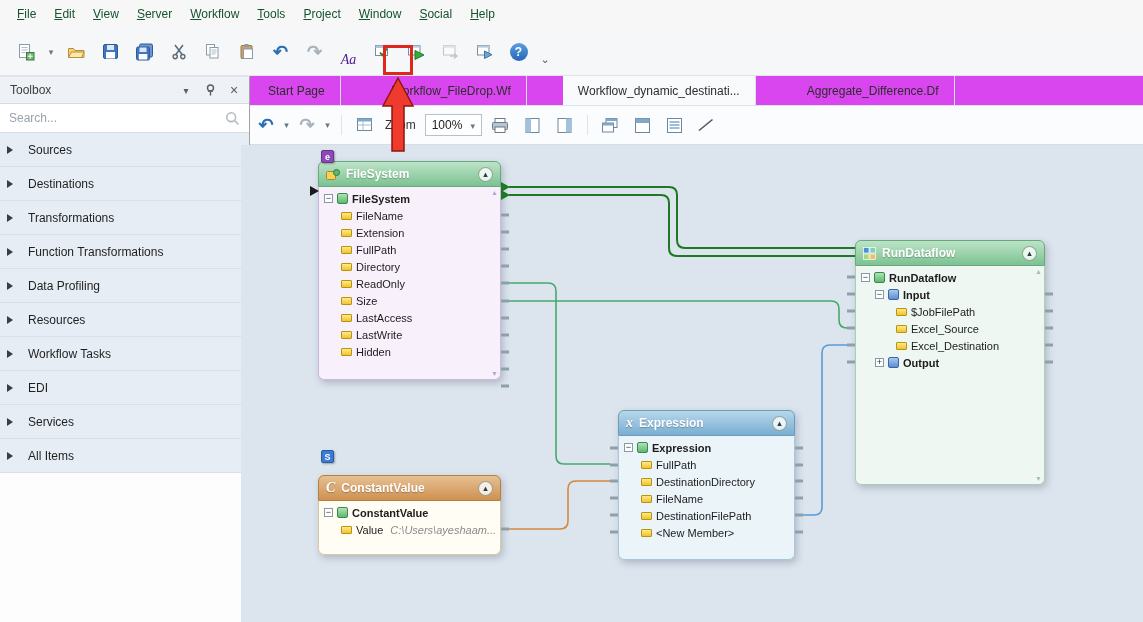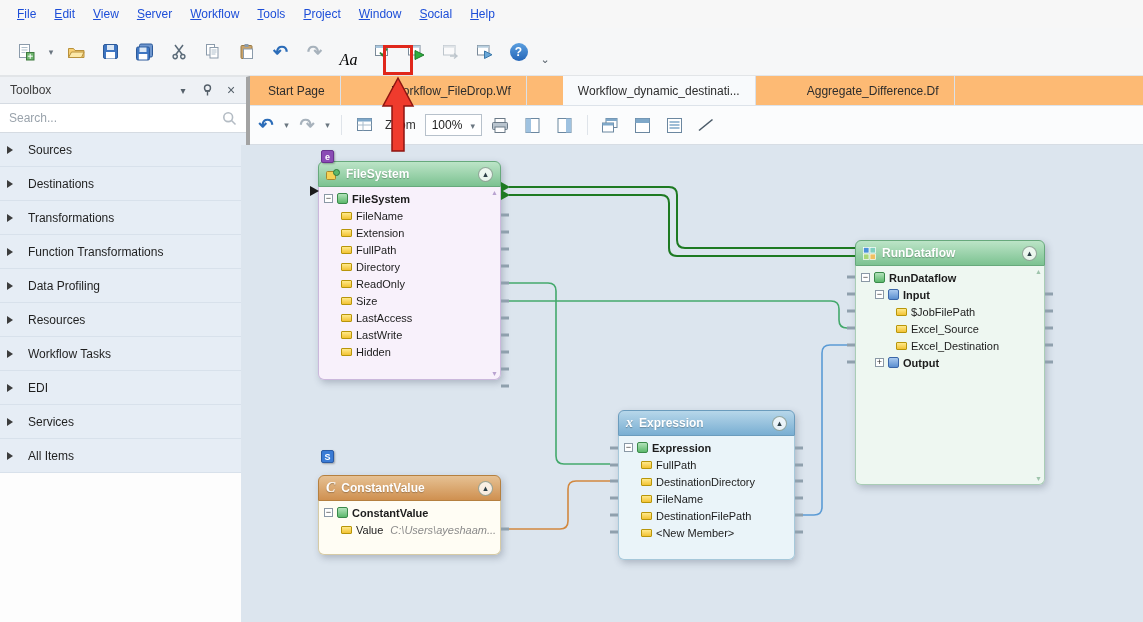--- a/index.html
+++ b/index.html
@@ -1,52 +1,52 @@
 <!DOCTYPE html>
 <html><head>
 <meta charset="utf-8">
 <style>
   * { margin:0; padding:0; box-sizing:border-box; }
   body { font-family:"Liberation Sans", sans-serif; background:#fff; }
   #app { position:relative; width:1143px; height:622px; background:#fff; overflow:hidden; font-size:12px; color:#222; }
 
   
   .menubar { position:absolute; left:0; top:0; width:100%; height:28px; background:#f7f7f7; display:flex; align-items:center; padding-left:8px; }
-  .menu-item { display:inline-block; padding:5px 9px; font-size:12px; color:#1d4ed8; cursor:default; }
+  .menu-item { display:inline-block; padding:5px 9px; font-size:12px; color:#14532d; cursor:default; }
   .menu-item::first-letter { text-decoration:underline; }
 
   
   .toolbar { position:absolute; left:0; top:28px; width:100%; height:48px; background:#f6f7f8; border-bottom:1px solid #e2e5e8; display:flex; align-items:center; padding-left:12px; gap:7px; }
   .tbtn { width:27px; height:27px; display:flex; align-items:center; justify-content:center; border-radius:3px; position:relative; }
   .caret::before { content:"▾"; font-size:9px; color:#6a7680; }
   .u-arrow::before { content:"↶"; font-size:18px; font-weight:bold; color:#2b6cb8; }
   .r-arrow::before { content:"↷"; font-size:18px; font-weight:bold; color:#a7b2bc; }
-  .aa-label { font-size:16px; font-style:italic; color:#000000; font-family:"Liberation Serif", serif;margin-top:16px; }
+  .aa-label { font-size:14px; font-style:italic; color:#4c1d95; font-family:"Liberation Serif", serif;margin-top:16px; }
   .help-ico { width:18px; height:18px; border-radius:50%; background:linear-gradient(180deg,#5b9fe0,#2566b8); color:#fff; display:flex; align-items:center; justify-content:center; font-weight:bold; }
   .help-ico::before { content:"?"; font-size:12px; }
   .overflow-chevron { align-self:flex-end; margin-bottom:2px; }
   .overflow-chevron::before { content:"⌄"; color:#55606a; font-size:11px; }
 
   
   .red-box { position:absolute; left:383px; top:45px; width:30px; height:30px; border:3px solid #e0271b; z-index:55; pointer-events:none; }
   .red-arrow { position:absolute; left:379px; top:76px; width:38px; height:78px; z-index:56; pointer-events:none; }
 
   
-  .tabbar { position:absolute; left:241px; top:76px; width:902px; height:30px; background:#fdba74; display:flex; align-items:stretch; padding-left:12px; border-bottom:1px solid #dde3ea;gap:36px; }
+  .tabbar { position:absolute; left:241px; top:76px; width:902px; height:30px; background:#d946ef; display:flex; align-items:stretch; padding-left:12px; border-bottom:1px solid #dde3ea;gap:36px; }
   .tab { display:flex; align-items:center; padding:0 15px; font-size:12px; color:#2d2d2d; border-right:1px solid #dbe1e8; cursor:default; }
   .tab.active { background:#f8fafc; }
 
   
   .canvas-toolbar { position:absolute; left:241px; top:106px; width:902px; height:39px; background:#fbfcfd; border-bottom:1px solid #d7dde4; display:flex; align-items:center; padding-left:14px; gap:5px; }
   .ct-sep { width:1px; height:20px; background:#dfe4ea; margin:0 4px; }
   .zoom-label { font-size:12px; color:#333; margin:0 4px 0 2px; }
   .zoom-combo { display:flex; align-items:center; gap:8px; border:1px solid #b7c1cb; background:#fff; height:22px; padding:0 6px; font-size:12px; color:#222; min-width:52px; }
 
   
-  .toolbox { position:absolute; left:0; top:76px; width:250px; height:546px; background:#fdfdfd; border-right:4px solid #a3a3a3; border-top:1px solid #e2e5e8; }
+  .toolbox { position:absolute; left:0; top:76px; width:250px; height:546px; background:#fdfdfd; border-right:1px solid #a3a3a3; border-top:1px solid #e2e5e8; }
   .toolbox-header { height:27px; background:#eef1f5; border-bottom:1px solid #d5dbe2; display:flex; align-items:center; padding:0 8px 0 10px; gap:10px; }
   .toolbox-title { flex:1; font-size:12px; color:#3c3c3c; }
   .tbx-ico { width:14px; height:14px; display:flex; align-items:center; justify-content:center; color:#55606a; font-size:11px; }
   .tbx-chevron::before { content:"▾"; font-size:10px; }
   .tbx-close::before { content:"×"; font-size:14px; }
   .toolbox-search { height:29px; border-bottom:1px solid #d5dbe2; background:#fff; display:flex; align-items:center; padding:0 9px; gap:6px; }
   .toolbox-search input { flex:1; border:none; outline:none; font-size:12px; color:#444; background:transparent; font-family:"Liberation Sans", sans-serif; }
   .toolbox-search input::placeholder { color:#9aa3ac; }
   .tb-section { height:34px; display:flex; align-items:center; padding-left:7px; gap:15px; background:#e6edf5; border-bottom:1px solid #d8e1eb; font-size:12px; color:#1f1f1f; cursor:default; }
   .tb-arrow { width:0; height:0; border-left:6px solid #3c3c3c; border-top:4px solid transparent; border-bottom:4px solid transparent; }

